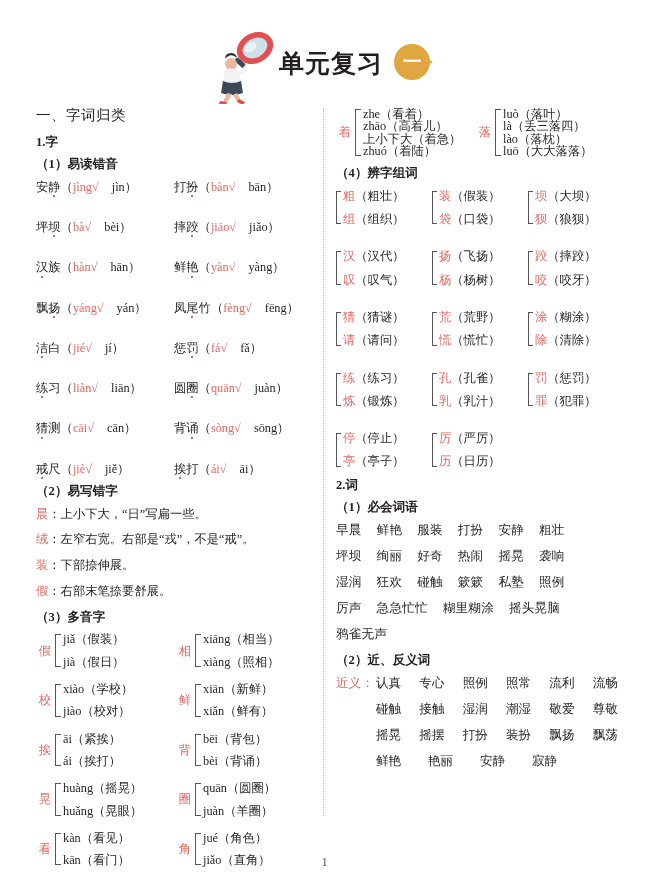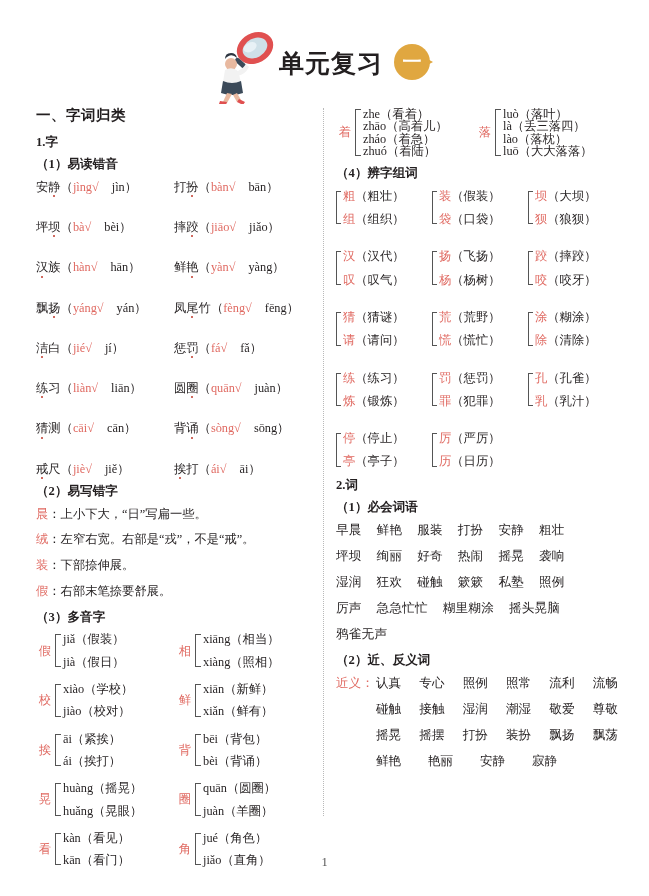--- a/index.html
+++ b/index.html
@@ -68,21 +68,21 @@
 
   .divider {
     position: absolute;
     left: 323px; top: 108px;
     width: 0; height: 708px;
     border-left: 1px dotted #b9b9b9;
   }
 
   h2.sec {
     font-family: "DejaVu Sans", "Liberation Sans", sans-serif;
-    font-weight: bold;
+    font-weight: normal;
     font-size: 14.5px;
     letter-spacing: 0.5px;
     margin-bottom: 13px;
   }
   h3.sub {
     font-size: 12.6px;
     margin: 11px 0 10px 0;
     font-family: "Liberation Serif", serif;
   }
   h3.sub.first { margin-top: 0; }
@@ -367,21 +367,21 @@
 
   <div class="col col-right">
 
     <div class="poly-grid poly4" id="poly-grid-2">
         <div class="poly">
           <span class="pchar">着</span>
           <span class="brace"></span>
           <div class="readings">
             <span>zhe（看着）</span>
             <span>zhāo（高着儿）</span>
-            <span>zháo（着急）</span>
+            <span>上小下大（着急）</span>
             <span>zhuó（着陆）</span>
           </div>
         </div>
         <div class="poly">
           <span class="pchar">落</span>
           <span class="brace"></span>
           <div class="readings">
             <span>luò（落叶）</span>
             <span>là（丢三落四）</span>
             <span>lào（落枕）</span>
@@ -458,29 +458,29 @@
         <div class="bian">
           <span class="brace"></span>
           <div class="pair">
             <span><span class="hd">练</span><span>（练习）</span></span>
             <span><span class="hd">炼</span><span>（锻炼）</span></span>
           </div>
         </div>
         <div class="bian">
           <span class="brace"></span>
           <div class="pair">
+            <span><span class="hd">孔</span><span>（孔雀）</span></span>
+            <span><span class="hd">乳</span><span>（乳汁）</span></span>
+          </div>
+        </div>
+        <div class="bian">
+          <span class="brace"></span>
+          <div class="pair">
             <span><span class="hd">罚</span><span>（惩罚）</span></span>
             <span><span class="hd">罪</span><span>（犯罪）</span></span>
-          </div>
-        </div>
-        <div class="bian">
-          <span class="brace"></span>
-          <div class="pair">
-            <span><span class="hd">孔</span><span>（孔雀）</span></span>
-            <span><span class="hd">乳</span><span>（乳汁）</span></span>
           </div>
         </div>
         <div class="bian">
           <span class="brace"></span>
           <div class="pair">
             <span><span class="hd">停</span><span>（停止）</span></span>
             <span><span class="hd">亭</span><span>（亭子）</span></span>
           </div>
         </div>
         <div class="bian">

